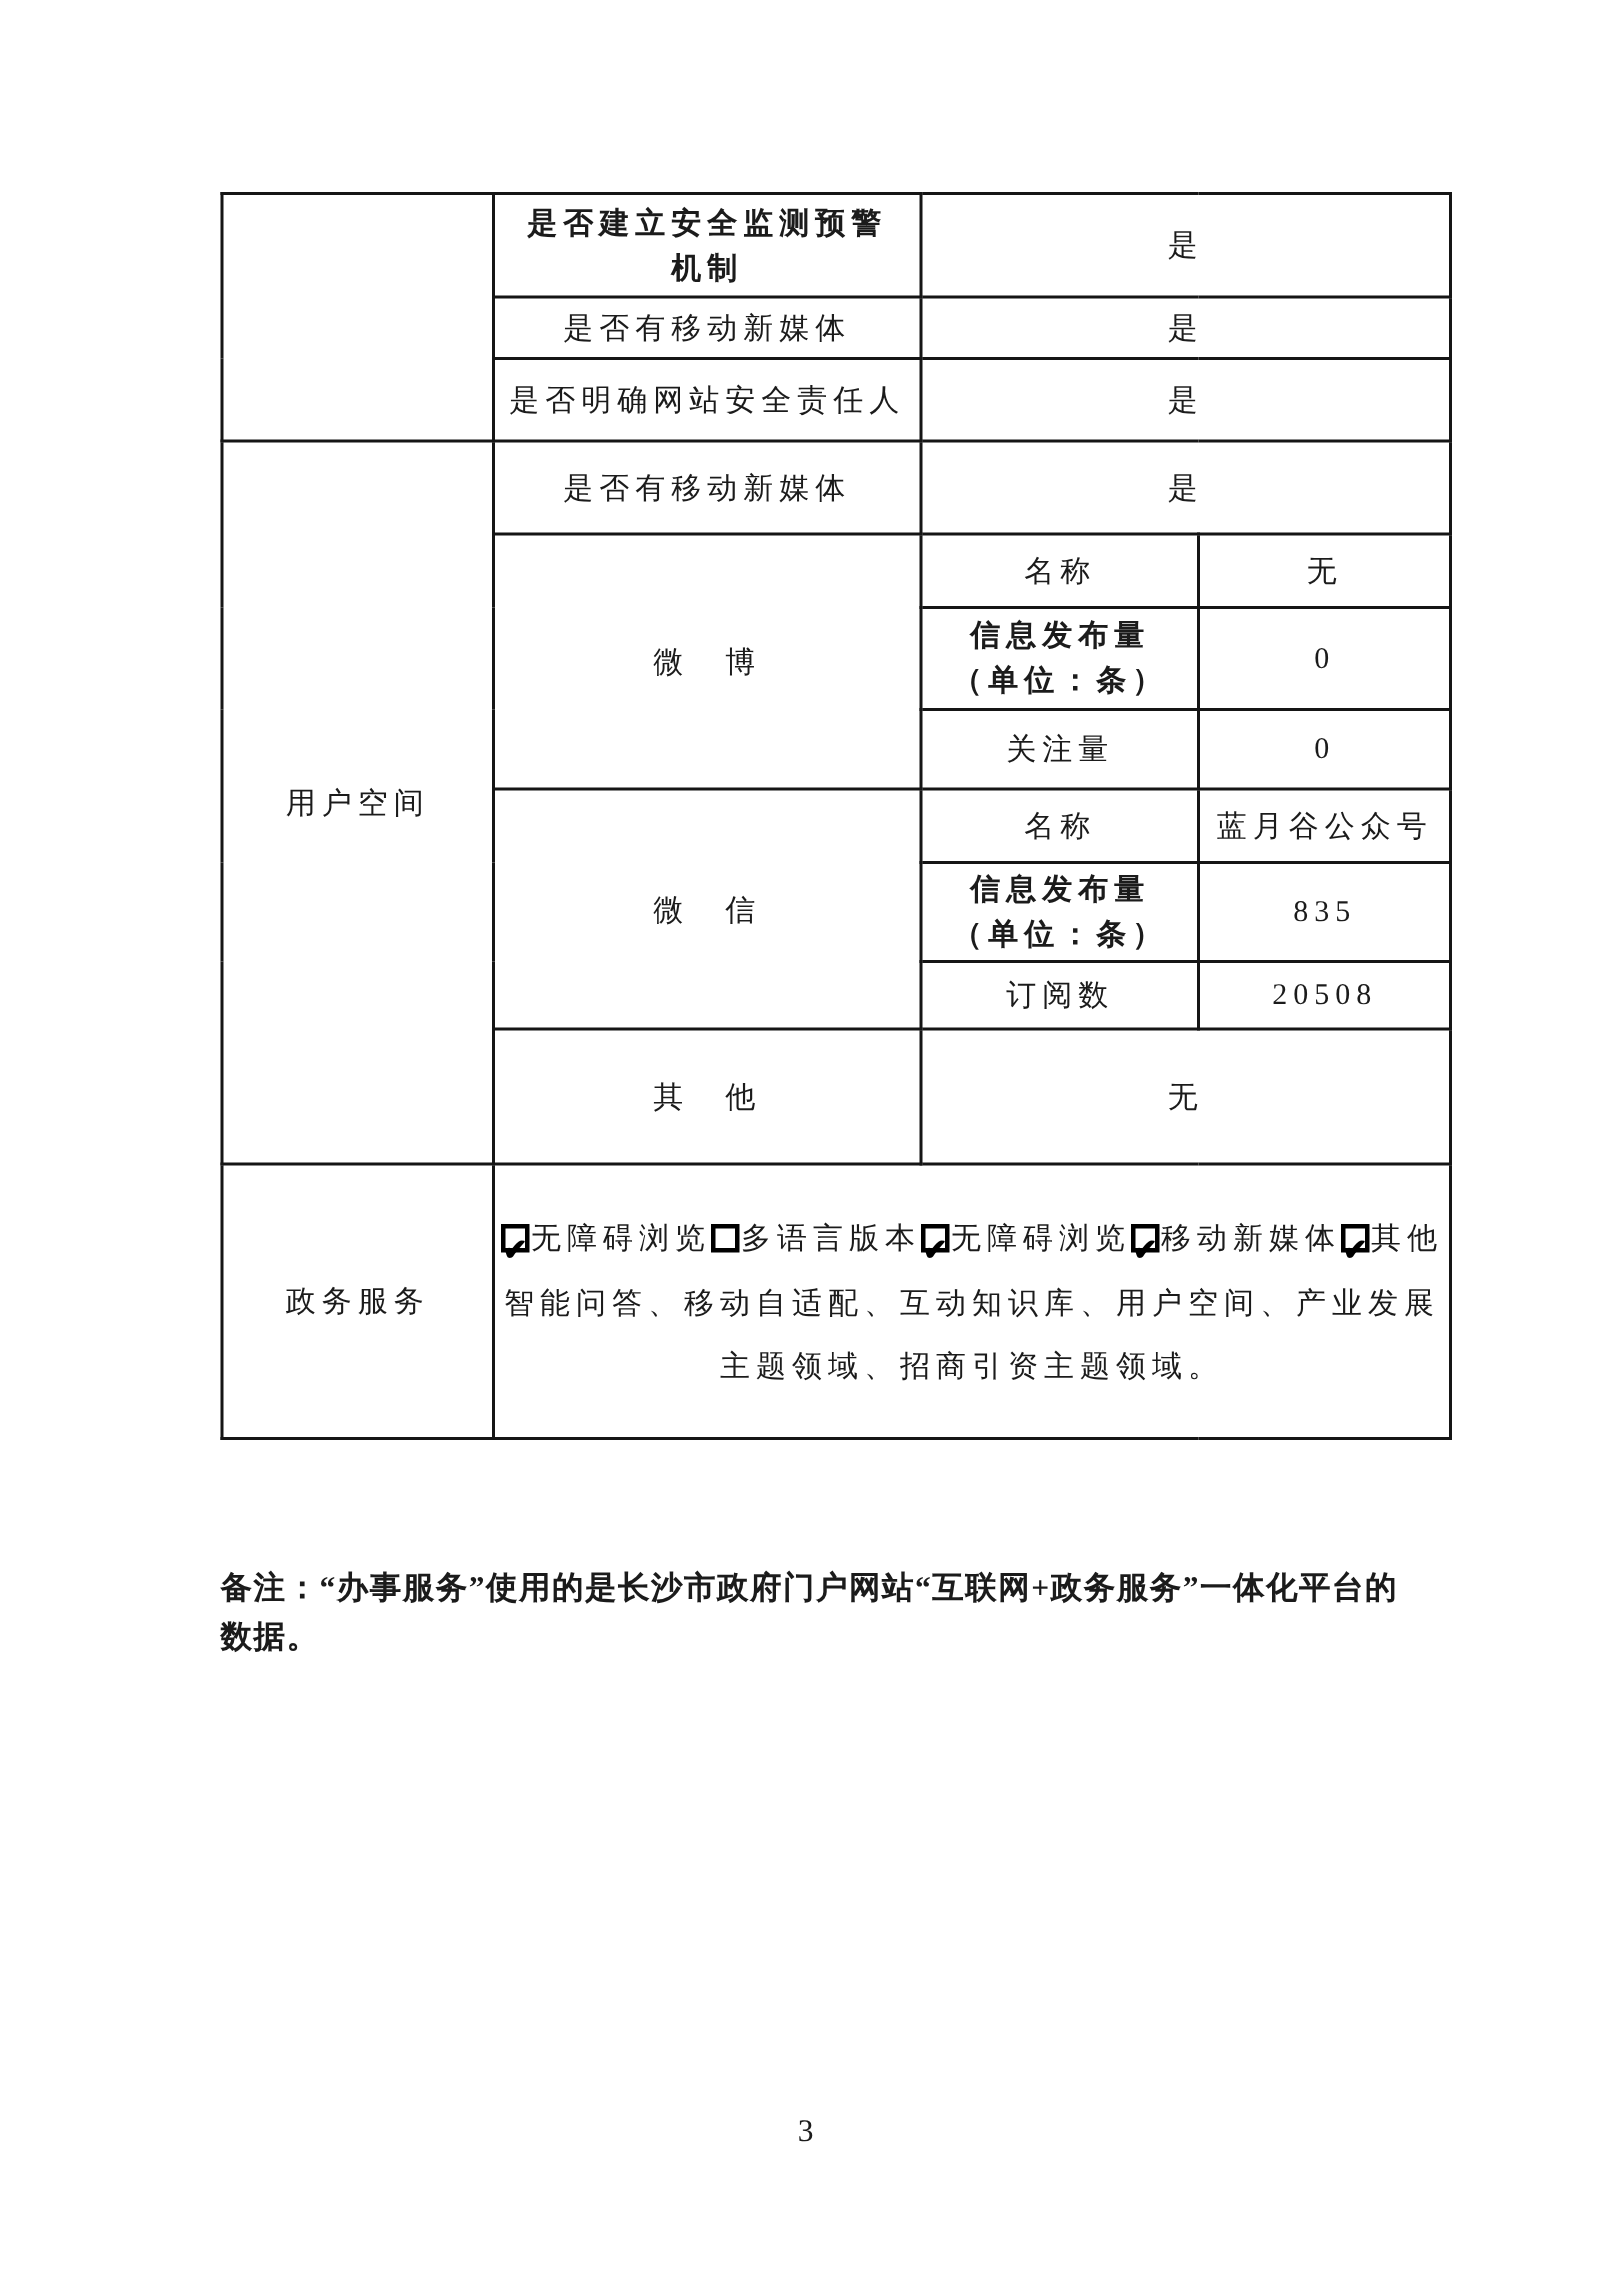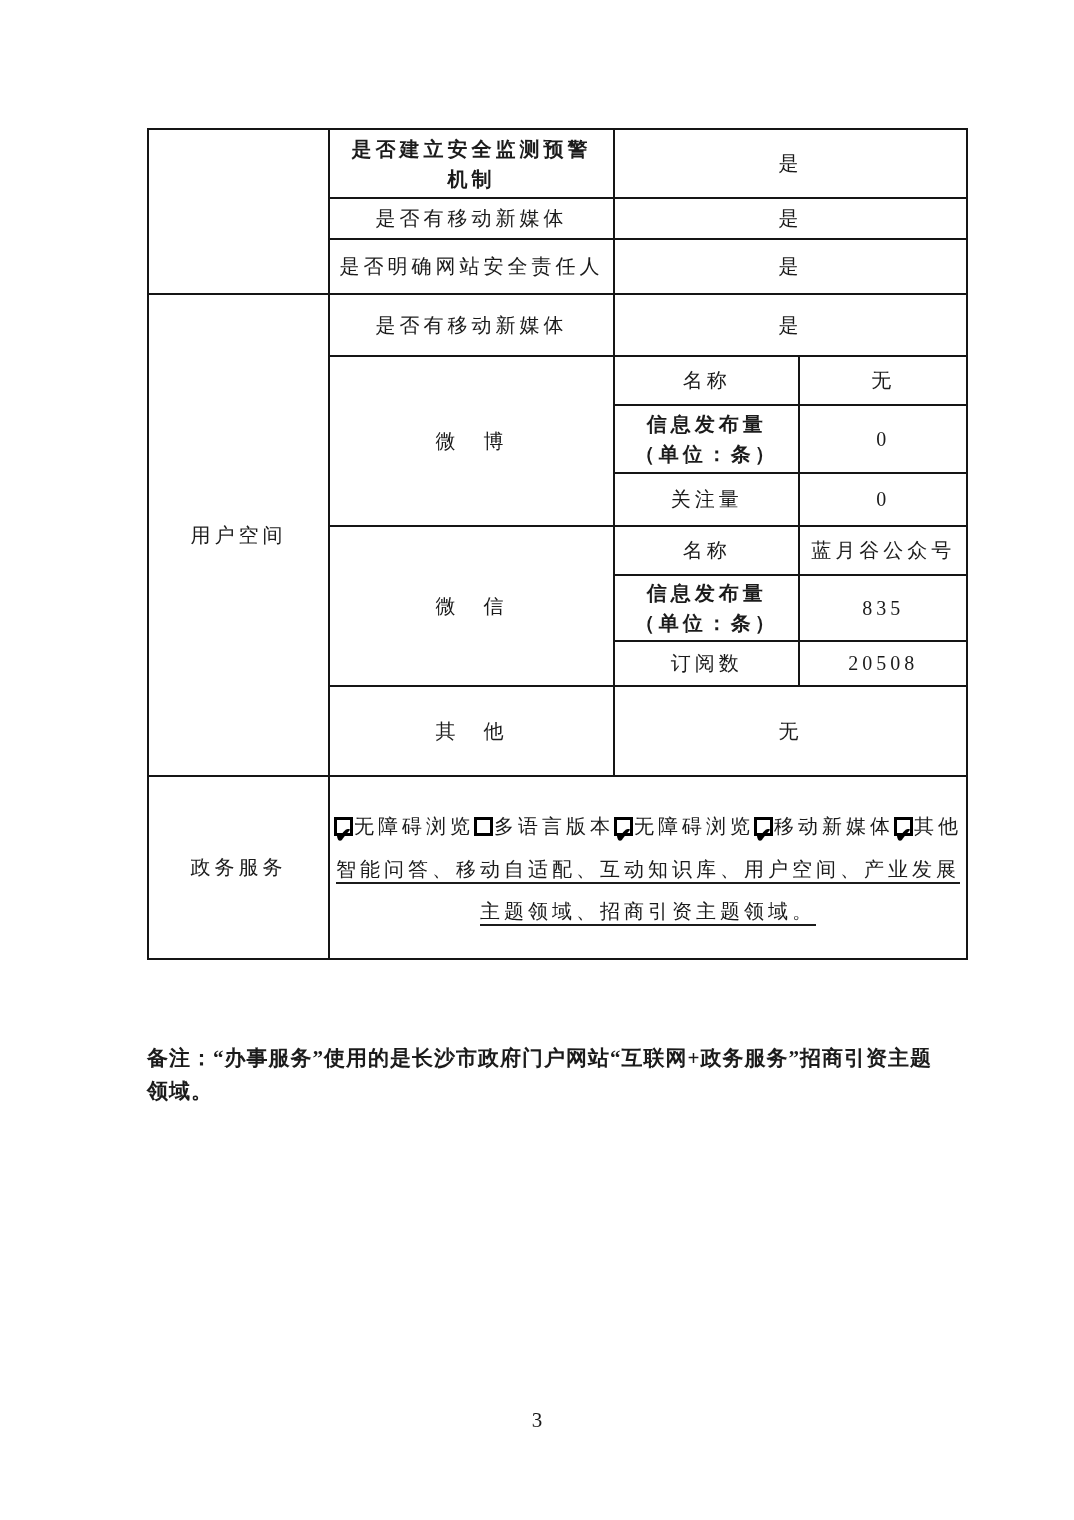--- a/index.html
+++ b/index.html
@@ -30,21 +30,20 @@
   
   td.innov {
     text-align: left;
     padding: 0 6px 0 38px;
     letter-spacing: 2.5px;
   }
   .opt-line { line-height: 44px; white-space: nowrap; }
   .opt { white-space: nowrap; }
   .detail {
     line-height: 42px;
-    text-decoration: underline;
     text-underline-offset: 6px;
   }
 
   
   .cb {
     display: inline-block;
     width: 19px; height: 19px;
     border: 3px solid #000;
     position: relative;
     vertical-align: -3px;
@@ -153,17 +152,17 @@
       <td colspan="3" class="innov">
         <div class="opt-line">
           <span class="opt"><span class="cb checked"></span><span>无障碍浏览</span></span><span class="opt"><span class="cb"></span><span>多语言版本</span></span><span class="opt"><span class="cb checked"></span><span>无障碍浏览</span></span><span class="opt"><span class="cb checked"></span><span>移动新媒体</span></span><span class="opt"><span class="cb checked"></span><span>其他</span></span>
         </div>
         <div class="detail">智能问答、移动自适配、互动知识库、用户空间、产业发展主题领域、招商引资主题领域。</div>
       </td>
     </tr>
   </tbody>
     </table>
 
-  <p class="note">备注：“办事服务”使用的是长沙市政府门户网站“互联网+政务服务”招商引资主题领域。</p>
+  <p class="note">备注：“办事服务”使用的是长沙市政府门户网站“互联网+政务服务”一体化平台的数据。</p>
 
   <div class="page-num">3</div>
 
 </div>
 
 </body></html>

